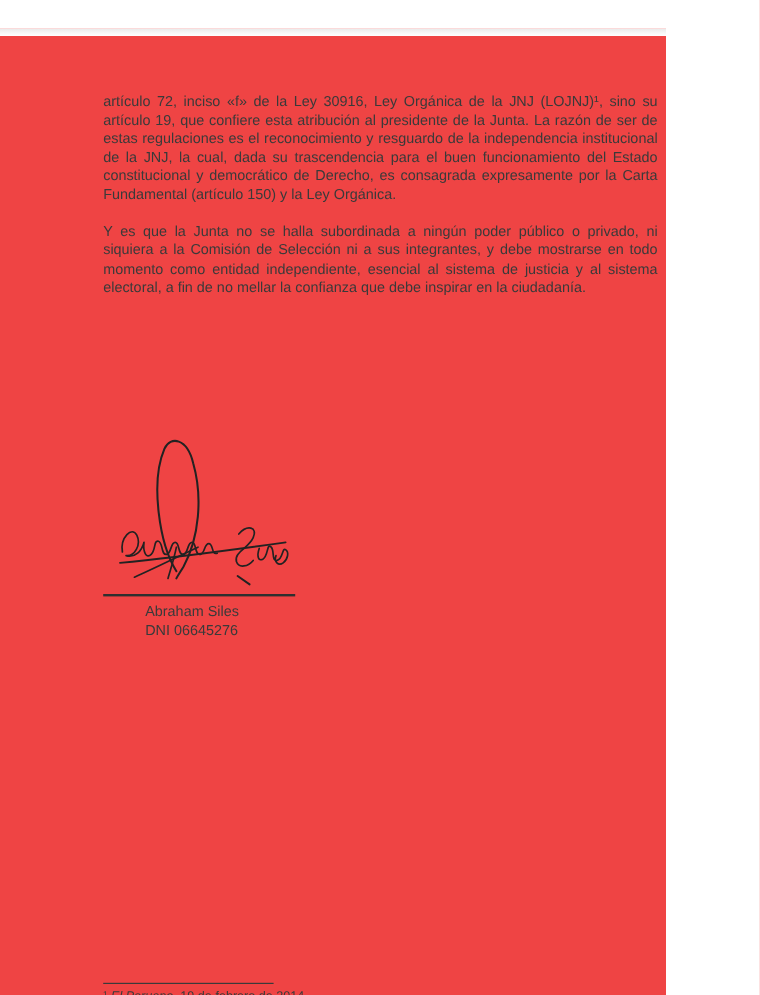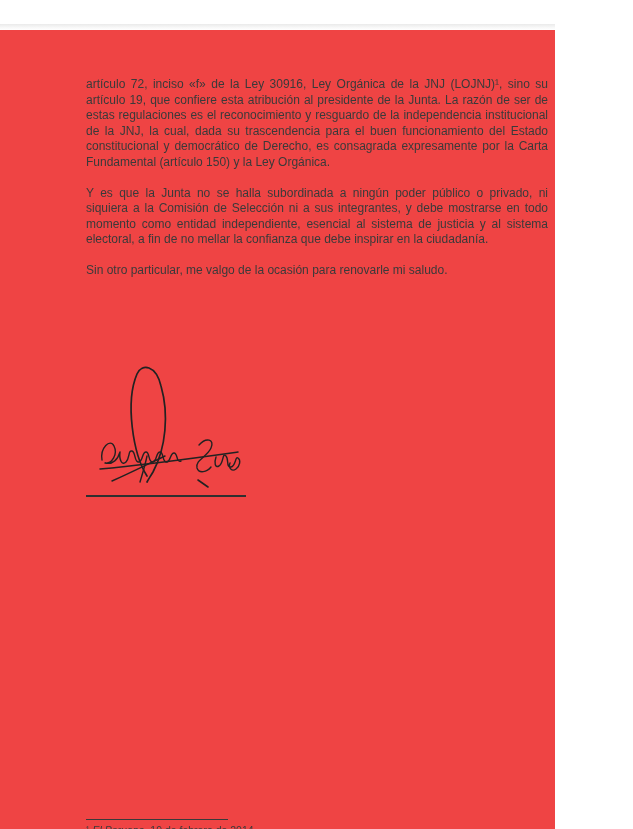--- a/index.html
+++ b/index.html
@@ -77,21 +77,20 @@
 </head>
 <body>
 
 <div class="page">
 
   <div class="top-edge"></div>
 
   <div class="letter-body">
     <p>artículo 72, inciso «f» de la Ley 30916, Ley Orgánica de la JNJ (LOJNJ)¹, sino su artículo 19, que confiere esta atribución al presidente de la Junta. La razón de ser de estas regulaciones es el reconocimiento y resguardo de la independencia institucional de la JNJ, la cual, dada su trascendencia para el buen funcionamiento del Estado constitucional y democrático de Derecho, es consagrada expresamente por la Carta Fundamental (artículo 150) y la Ley Orgánica.</p>
     <p>Y es que la Junta no se halla subordinada a ningún poder público o privado, ni siquiera a la Comisión de Selección ni a sus integrantes, y debe mostrarse en todo momento como entidad independiente, esencial al sistema de justicia y al sistema electoral, a fin de no mellar la confianza que debe inspirar en la ciudadanía.</p>
-    <p>Sin otro particular, me valgo de la ocasión para renovarle mi saludo.</p>
   </div>
 
   <svg class="signature-svg" viewBox="0 0 150 130" fill="none" stroke="#222222" stroke-linecap="round" stroke-linejoin="round">
 
     <path stroke-width="1.7" d="M52,116 C38,94 30,42 42,14 C47,3 61,5 66,26 C74,54 71,88 58,112 C55,117 53,120 52,122"></path>
 
     <path stroke-width="1.4" d="M7,100 C5,88 15,78 19,86 C23,94 17,104 10,103 C18,105 23,99 25,92 C24,100 27,106 31,102 C35,98 33,90 37,91 C41,92 39,103 44,102 C48,101 47,92 51,92 C55,92 53,103 58,102 C62,101 61,92 65,92 C69,92 67,103 72,102 C76,101 75,93 79,93 C83,93 81,103 86,101"></path>
 
     <path stroke-width="1.4" d="M104,85 C111,77 120,79 116,88 C112,97 100,100 102,108 C104,114 112,112 116,107"></path>
     <path stroke-width="1.4" d="M121,97 C119,103 120,108 124,106 C129,103 127,92 131,96 C134,99 131,108 136,107 C141,106 140,96 143,98 C146,100 145,106 141,109 C137,112 133,108 135,103"></path>
@@ -100,18 +99,22 @@
 
     <path stroke-width="1.4" d="M17,121 C35,113 55,103 70,96"></path>
 
     <path stroke-width="1.4" d="M52,96 C50,106 47,115 45,122"></path>
 
     <path stroke-width="1.6" d="M103,120 L113,127"></path>
   </svg>
 
   <div class="sig-line"></div>
 
+  <div class="sig-block">
+    <div>Abraham Siles</div>
+    <div>DNI 06645276</div>
+  </div>
 
   <div class="footnote-rule"></div>
 
   <div class="footnote"><span class="fn-marker">¹</span><span class="fn-italic">El Peruano</span><span>, 19 de febrero de 2014.</span></div>
 
 </div>
 
 </body></html>

